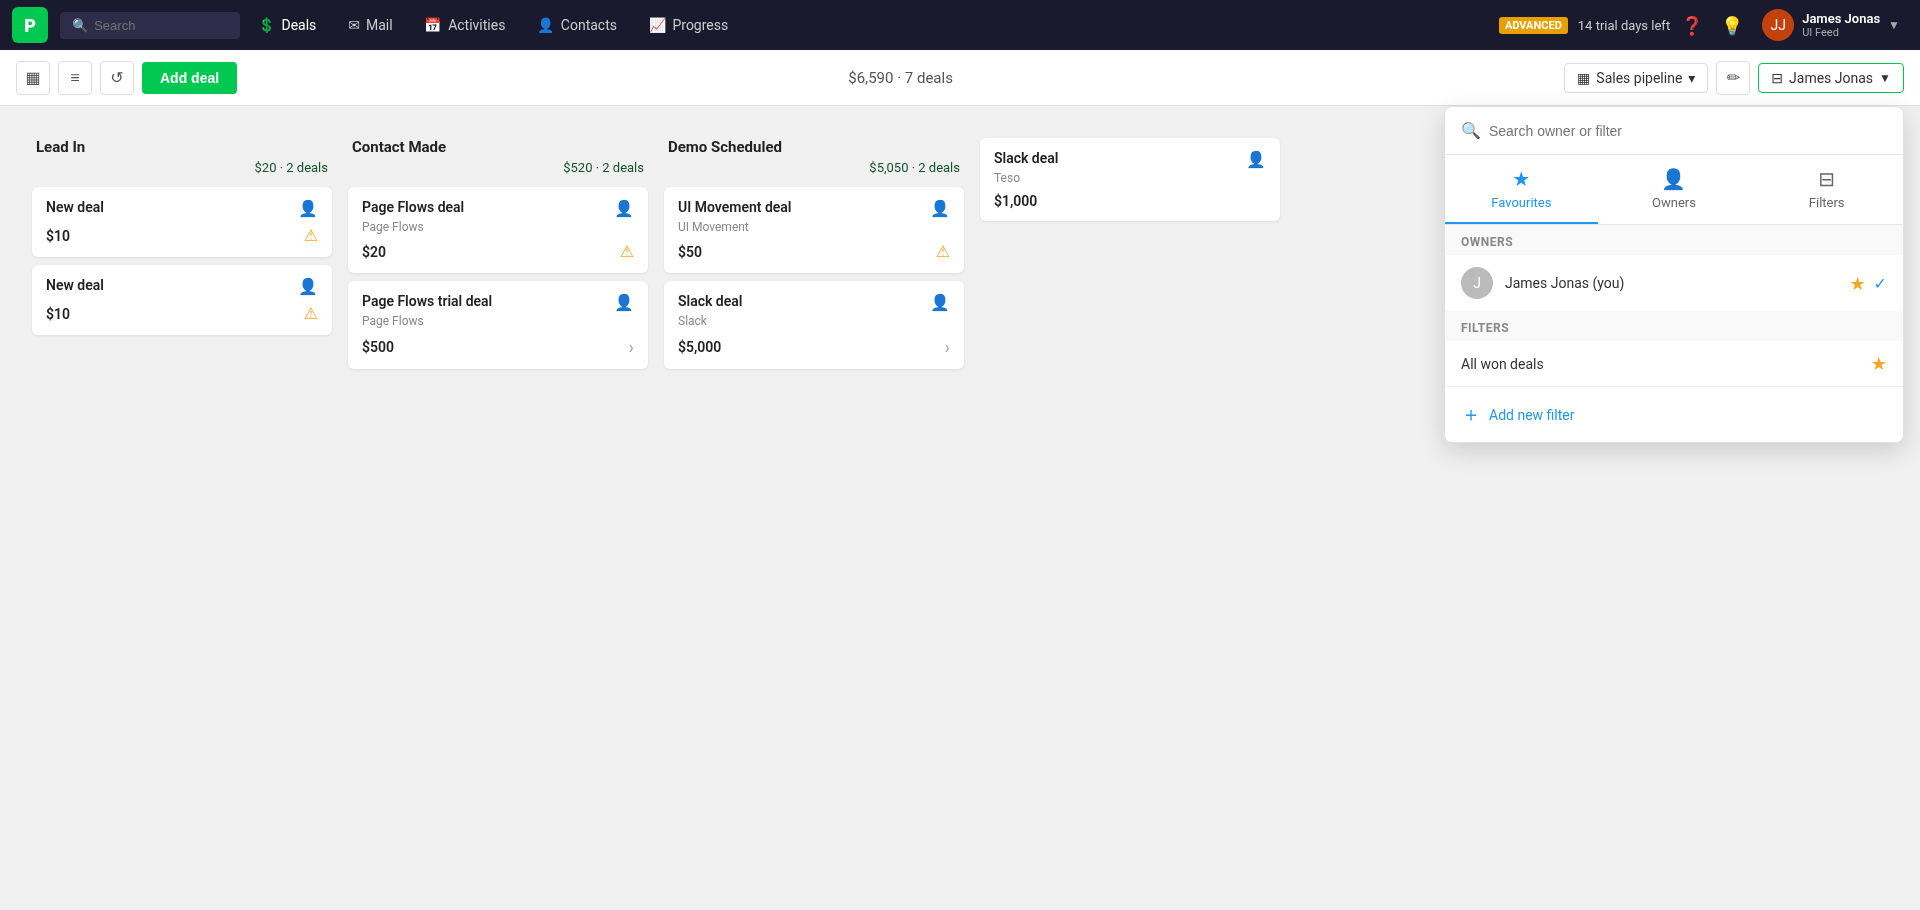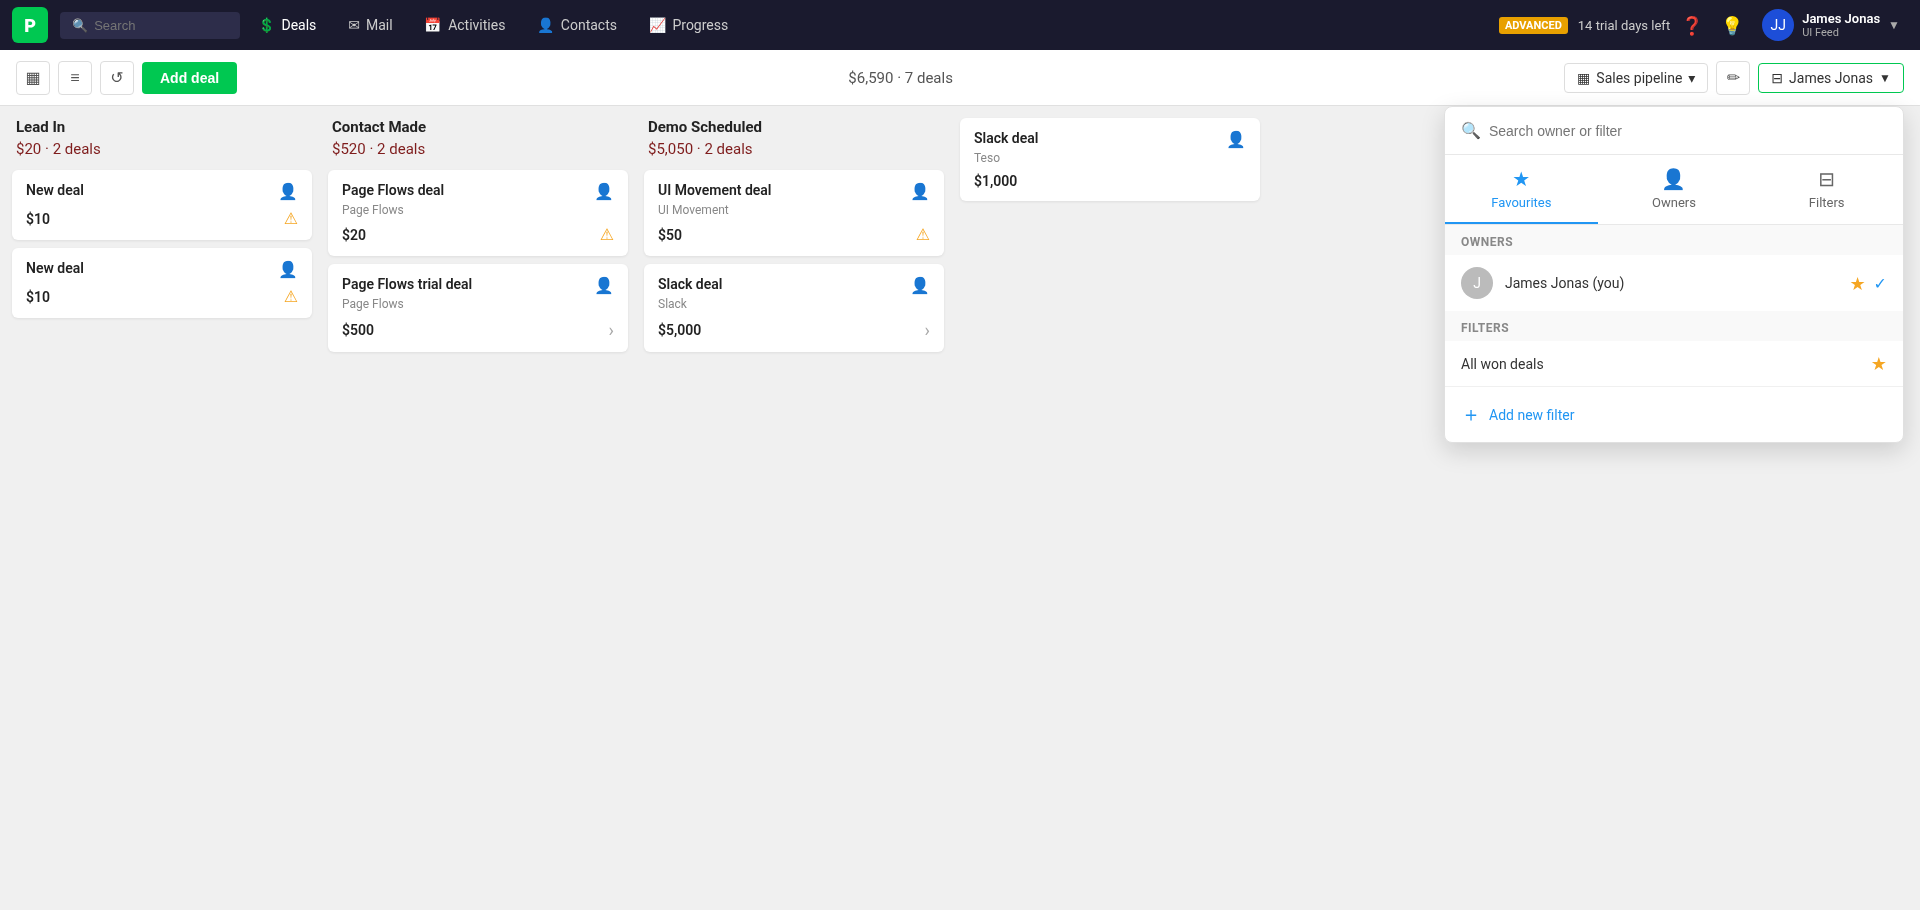--- a/index.html
+++ b/index.html
@@ -36,21 +36,21 @@
     }
     .nav-trial { color: #ccc; font-size: 13px; }
     .nav-icon-btn {
       width: 36px; height: 36px; display: flex; align-items: center; justify-content: center;
       color: #ccc; cursor: pointer; border-radius: 50%; font-size: 18px;
     }
     .nav-user {
       display: flex; align-items: center; gap: 8px; color: white; cursor: pointer; padding: 4px 8px; border-radius: 4px;
     }
     .nav-avatar {
-      width: 32px; height: 32px; background: #1d4ed8; border-radius: 50%;
+      width: 32px; height: 32px; background: #c2410c; border-radius: 50%;
       display: flex; align-items: center; justify-content: center; font-size: 14px; color: white;
     }
     .nav-user-info { display: flex; flex-direction: column; }
     .nav-user-name { font-size: 13px; font-weight: 600; }
     .nav-user-sub { font-size: 11px; color: #aaa; }
 
     
     .toolbar {
       display: flex; align-items: center; background: white;
       height: 56px; padding: 0 16px; border-bottom: 1px solid #e0e0e0; gap: 8px;
@@ -77,29 +77,29 @@
     }
     .filter-btn {
       display: flex; align-items: center; gap: 6px;
       border: 1px solid #00c851; border-radius: 4px; padding: 6px 12px;
       cursor: pointer; background: white; font-size: 14px; color: #333;
       position: relative;
     }
 
     
     .board {
-      display: flex; gap: 0; padding: 12px; overflow-x: auto;
+      display: flex; gap: 0; padding: 32px; overflow-x: auto;
       height: calc(910px - 50px - 56px); background: #f0f0f0;
     }
     .column {
       min-width: 300px; max-width: 300px; margin-right: 16px; flex-shrink: 0;
     }
     .column-header { padding: 0 4px 12px 4px; }
     .column-title { font-size: 15px; font-weight: 700; color: #222; margin-bottom: 4px; }
-    .column-meta { font-size: 15px; color: #7f1d1d; }
+    .column-meta { font-size: 13px; color: #14532d; text-align: right; }
 
     .deal-card {
       background: white; border-radius: 6px; padding: 12px 14px;
       margin-bottom: 8px; box-shadow: 0 1px 3px rgba(0,0,0,0.08); cursor: pointer;
     }
     .deal-card-top {
       display: flex; align-items: flex-start; justify-content: space-between; margin-bottom: 2px; gap: 20px;
     }
     .deal-card-title { font-size: 14px; font-weight: 600; color: #222; }
     .deal-card-sub { font-size: 12px; color: #888; margin-bottom: 8px; }

